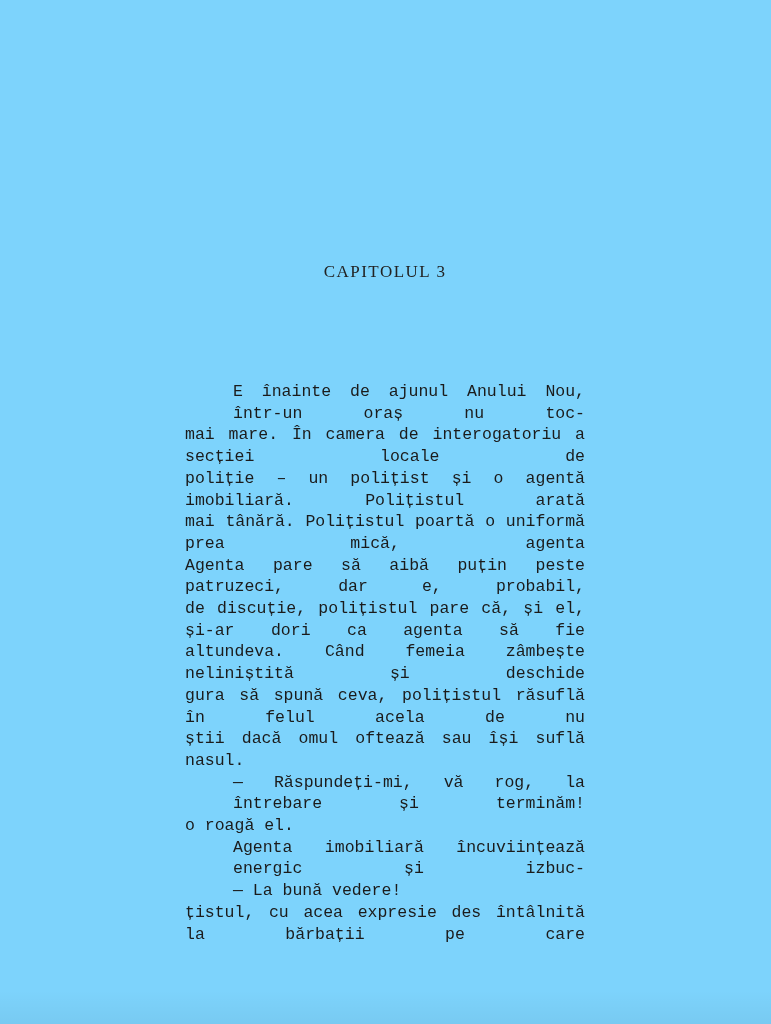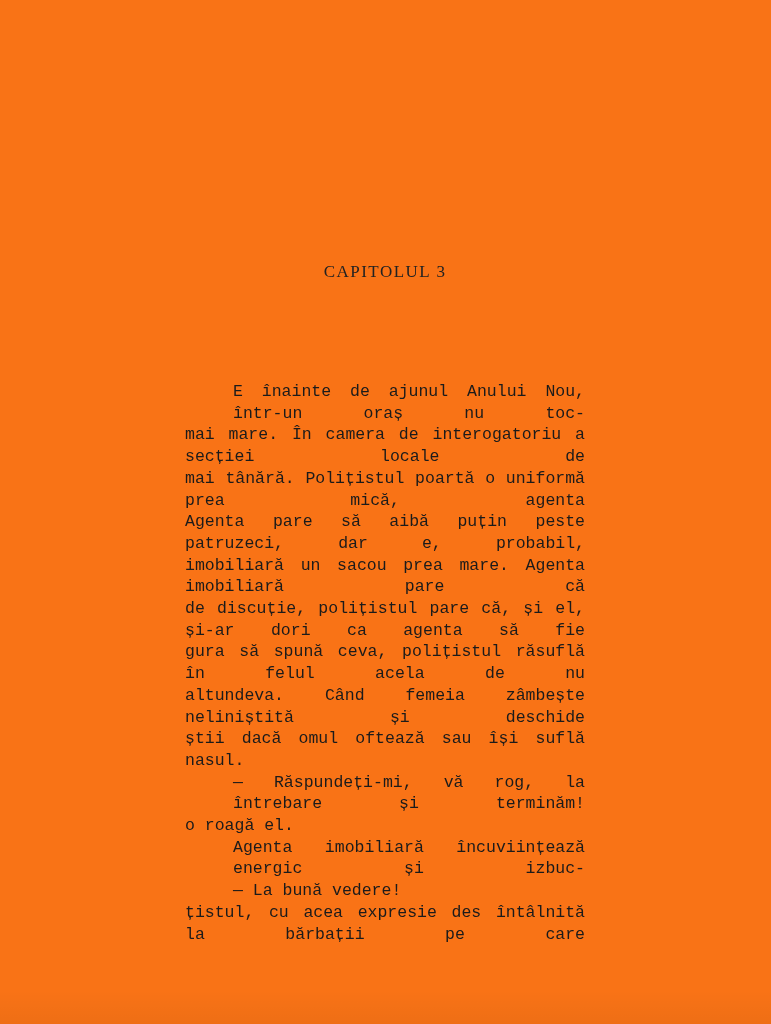--- a/index.html
+++ b/index.html
@@ -3,21 +3,21 @@
 <meta charset="utf-8">
 <style>
   html, body {
     margin: 0;
     padding: 0;
   }
   .page {
     position: relative;
     width: 771px;
     height: 1024px;
-    background: #f97316;
+    background: #7dd3fc;
     overflow: hidden;
     font-family: "Liberation Serif", "DejaVu Serif", serif;
     color: #1b1b1b;
   }
   .chapter {
     position: absolute;
     left: 185px;
     width: 400px;
     top: 262px;
     margin: 0;
@@ -70,26 +70,26 @@
 </style>
 </head>
 <body>
 
 <div class="page">
   <h2 class="chapter">CAPITOLUL 3</h2>
 
   <div class="body-text" id="body-text">
       <div class="line indent">E înainte de ajunul Anului Nou, într-un oraș nu toc-</div>
       <div class="line">mai mare. În camera de interogatoriu a secției locale de</div>
+      <div class="line">poliție – un polițist și o agentă imobiliară. Polițistul arată</div>
       <div class="line">mai tânără. Polițistul poartă o uniformă prea mică, agenta</div>
       <div class="line">Agenta pare să aibă puțin peste patruzeci, dar e, probabil,</div>
-      <div class="line">imobiliară un sacou prea mare. Agenta imobiliară pare că</div>
       <div class="line">de discuție, polițistul pare că, și el, și-ar dori ca agenta să fie</div>
+      <div class="line">altundeva. Când femeia zâmbește neliniștită și deschide</div>
       <div class="line">gura să spună ceva, polițistul răsuflă în felul acela de nu</div>
-      <div class="line">altundeva. Când femeia zâmbește neliniștită și deschide</div>
       <div class="line last">știi dacă omul oftează sau își suflă nasul.</div>
       <div class="line indent">— Răspundeți-mi, vă rog, la întrebare și terminăm!</div>
       <div class="line last">o roagă el.</div>
       <div class="line indent">Agenta imobiliară încuviințează energic și izbuc-</div>
       <div class="line indent last">— La bună vedere!</div>
       <div class="line">țistul, cu acea expresie des întâlnită la bărbații pe care</div>
     </div>
 
 
   <div class="bottom-shade"></div>

